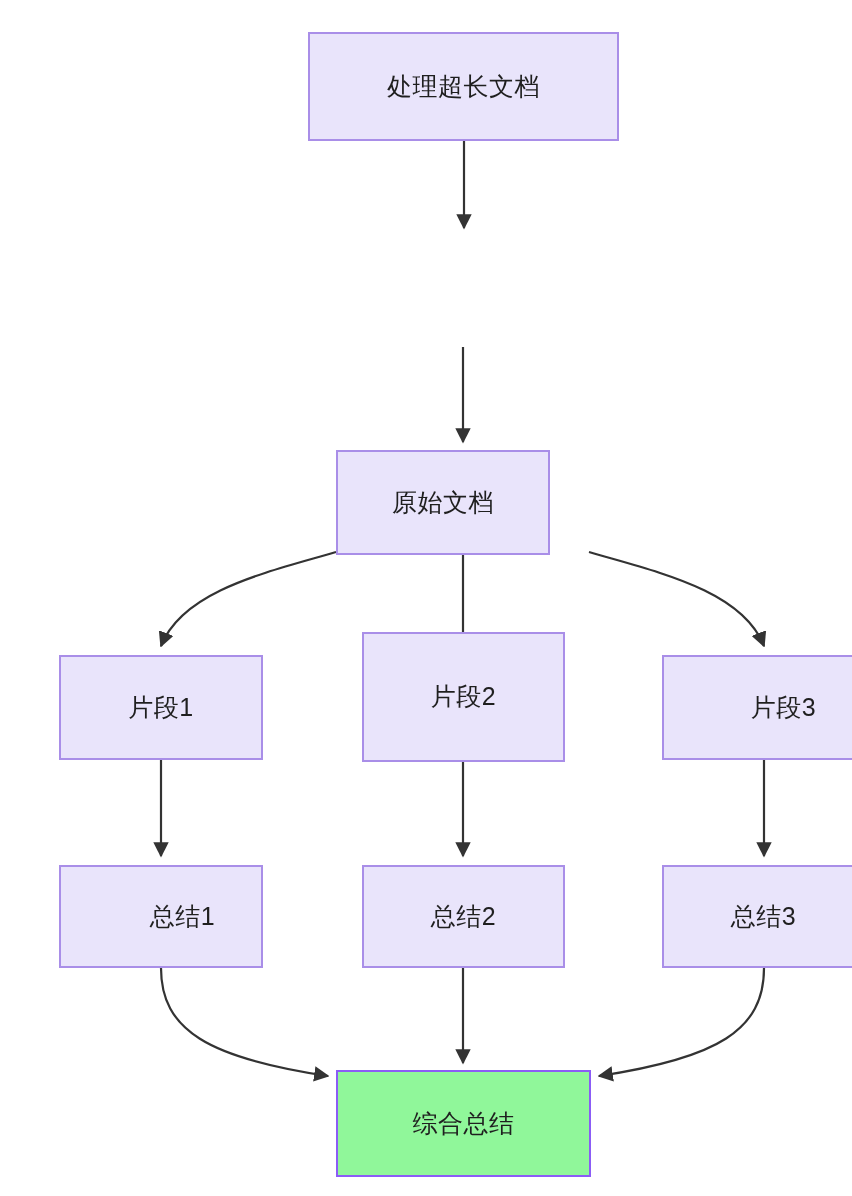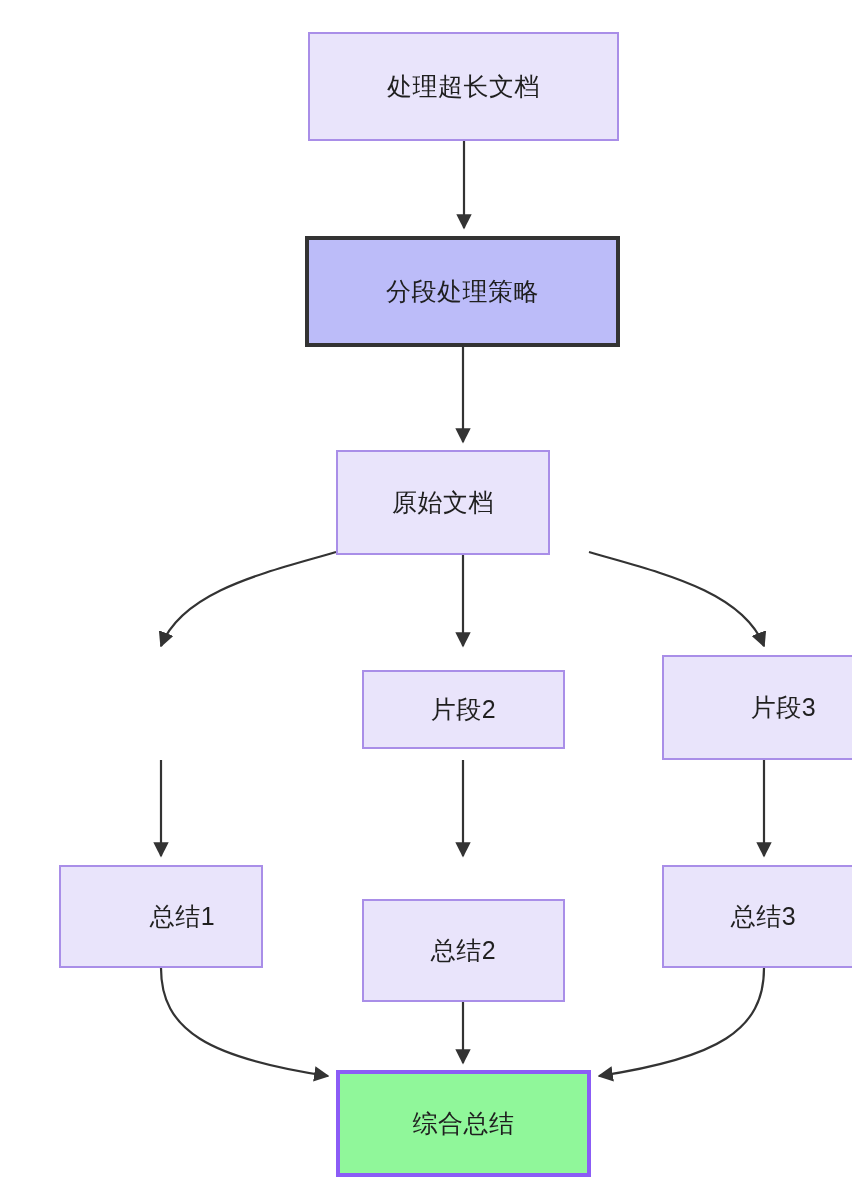--- a/index.html
+++ b/index.html
@@ -40,21 +40,21 @@
   .node-plain {
     background: #e9e4fb;
     border: 2px solid #a98ee8;
   }
   .node-strategy {
     background: #bcbcf9;
     border: 4px solid #333333;
   }
   .node-final {
     background: #90f79a;
-    border: 4px solid #8b5cf6;
+    border: 2px solid #8b5cf6;
   }
 </style>
 </head>
 <body>
 
 <div id="canvas">
 
   <svg id="edge-layer" viewBox="0 0 852 1196" width="852" height="1196" xmlns="http://www.w3.org/2000/svg">
     <defs>
       <marker id="arrow" viewBox="0 0 10 10" refX="9" refY="5" markerWidth="7" markerHeight="7" orient="auto-start-reverse">
@@ -82,42 +82,42 @@
 
     <path d="M 435 968 L 435 1063" stroke="#333333" stroke-width="2.2" fill="none" marker-end="url(#arrow)"></path>
 
     <path d="M 736 968 C 736 1030, 690 1058, 571 1076" stroke="#333333" stroke-width="2.2" fill="none" marker-end="url(#arrow)"></path>
   </svg>
 
   <div class="node node-plain" style="left:280px; top:32px; width:311px; height:109px;">
     <span>处理超长文档</span>
   </div>
 
-  <div class="node node-strategy" style="left:277px; top:236px; width:315px; height:111px;">
-    <span>分段处理策略</span>
-  </div>
 
   <div class="node node-plain" style="left:308px; top:450px; width:214px; height:105px;">
     <span>原始文档</span>
   </div>
 
+  <div class="node node-plain" style="left:31px; top:655px; width:204px; height:105px;">
+    <span>片段1</span>
+  </div>
 
-  <div class="node node-plain" style="left:334px; top:670px; width:203px; height:79px;">
+  <div class="node node-plain" style="left:334px; top:632px; width:203px; height:130px;">
     <span>片段2</span>
   </div>
 
   <div class="node node-plain" style="left:634px; top:655px; width:203px; height:105px;padding-left:40px;">
     <span>片段3</span>
   </div>
 
   <div class="node node-plain" style="left:31px; top:865px; width:204px; height:103px;padding-left:43px;">
     <span>总结1</span>
   </div>
 
-  <div class="node node-plain" style="left:334px; top:899px; width:203px; height:103px;">
+  <div class="node node-plain" style="left:334px; top:865px; width:203px; height:103px;">
     <span>总结2</span>
   </div>
 
   <div class="node node-plain" style="left:634px; top:865px; width:203px; height:103px;align-items:center;">
     <span>总结3</span>
   </div>
 
   <div class="node node-final" style="left:308px; top:1070px; width:255px; height:107px;">
     <span>综合总结</span>
   </div>

